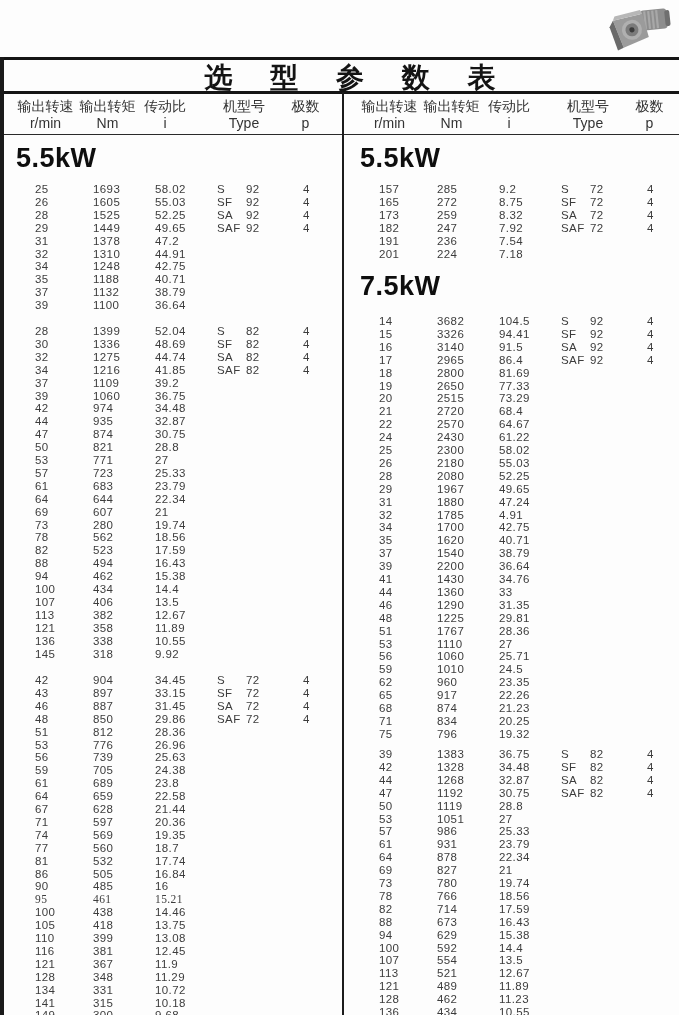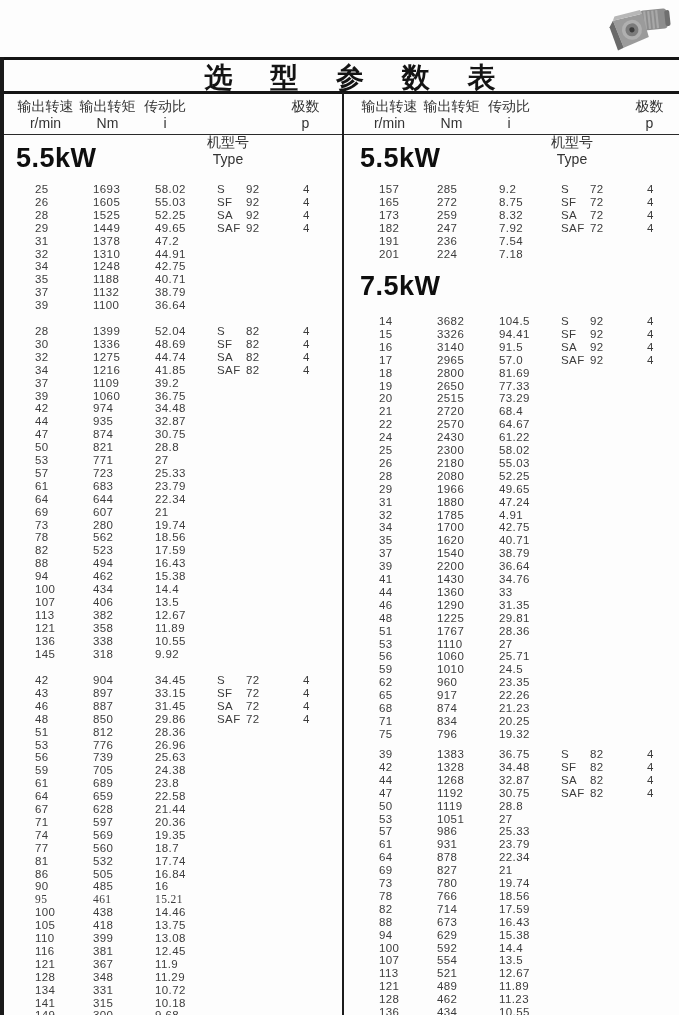--- a/index.html
+++ b/index.html
@@ -25,21 +25,21 @@
   .panel{position:absolute;top:0;height:100%;}
   .panel.left{left:0;width:342px;}
   .panel.right{left:344px;width:335px;}
 
   .hcell{position:absolute;text-align:center;font-size:14px;color:#333;}
   .hcell.lbl{top:98px;}
   .hcell.unit{top:115px;}
   .h-speed{left:8px;width:75px;}
   .h-torque{left:70px;width:75px;}
   .h-ratio{left:135px;width:60px;}
-  .h-type{left:192px;width:72px;margin-top:36px;}
+  .h-type{left:208px;width:72px;}
   .h-poles{left:283px;width:45px;}
 
   .kw{
     position:absolute;left:16px;font-size:27px;font-weight:bold;
     color:#0e0e0e;letter-spacing:0.5px;line-height:28px;
   }
 
   .trow{position:absolute;left:0;width:100%;height:13px;}
   .cell{position:absolute;top:0;font-size:11.5px;letter-spacing:0.4px;white-space:pre;color:#3c3c3c;}
   .c-speed{left:35px;}
@@ -522,21 +522,21 @@
         <span class="cell c-speed">16</span>
         <span class="cell c-torque">3140</span>
         <span class="cell c-ratio">91.5</span>
         <span class="cell c-type">SA</span>
         <span class="cell c-tsize">92</span>
         <span class="cell c-poles">4</span>
       </div>
       <div class="trow" style="top: 353.7px;">
         <span class="cell c-speed">17</span>
         <span class="cell c-torque">2965</span>
-        <span class="cell c-ratio">57.0</span>
+        <span class="cell c-ratio">86.4</span>
         <span class="cell c-type">SAF</span>
         <span class="cell c-tsize">92</span>
         <span class="cell c-poles">4</span>
       </div>
       <div class="trow" style="top: 366.6px;">
         <span class="cell c-speed">18</span>
         <span class="cell c-torque">2800</span>
         <span class="cell c-ratio">81.69</span>
       </div>
       <div class="trow" style="top: 379.5px;">
@@ -574,21 +574,21 @@
         <span class="cell c-torque">2180</span>
         <span class="cell c-ratio">55.03</span>
       </div>
       <div class="trow" style="top: 469.8px;">
         <span class="cell c-speed">28</span>
         <span class="cell c-torque">2080</span>
         <span class="cell c-ratio">52.25</span>
       </div>
       <div class="trow" style="top: 482.7px;">
         <span class="cell c-speed">29</span>
-        <span class="cell c-torque">1966</span>
+        <span class="cell c-torque">1967</span>
         <span class="cell c-ratio">49.65</span>
       </div>
       <div class="trow" style="top: 495.6px;">
         <span class="cell c-speed">31</span>
         <span class="cell c-torque">1880</span>
         <span class="cell c-ratio">47.24</span>
       </div>
       <div class="trow" style="top: 508.5px;">
         <span class="cell c-speed">32</span>
         <span class="cell c-torque">1785</span>

